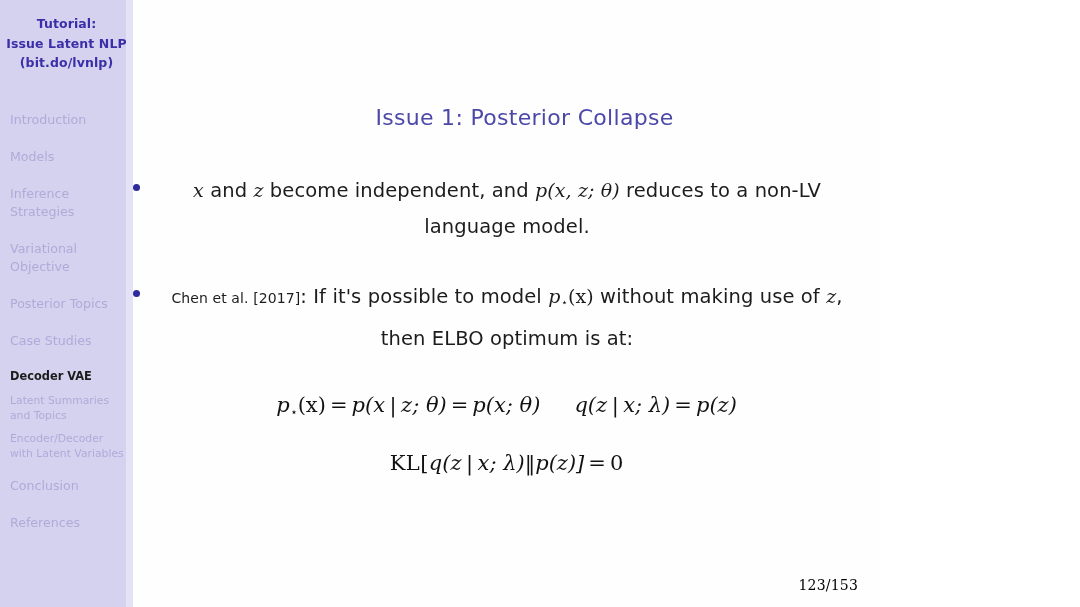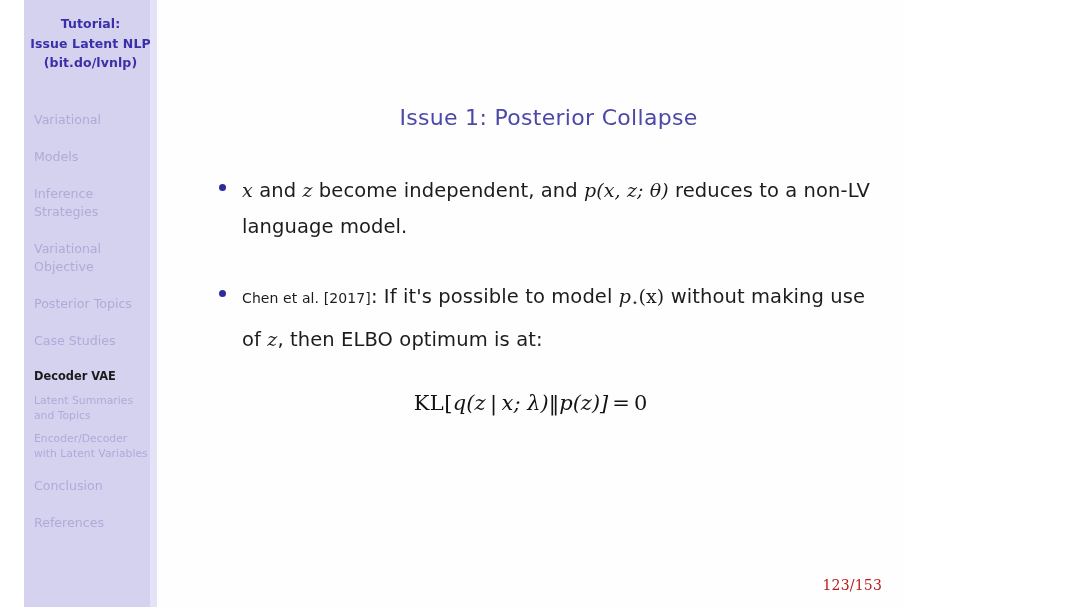--- a/index.html
+++ b/index.html
@@ -12,21 +12,20 @@
     background: #ffffff;
     font-family: "DejaVu Sans", sans-serif;
     overflow: hidden;
   }
   .slide {
     position: relative;
     width: 880px;
     height: 607px;
     background: #fefeff;
     display: flex;
-    margin-left: 24px;
   }
 
   
   .sidebar {
     width: 133px;
     height: 607px;
     background: #d5d2f0;
     box-sizing: border-box;
     position: relative;
     flex: 0 0 133px;
@@ -89,22 +88,22 @@
     letter-spacing: 0.3px;
     margin-top: 0;
     padding-top: 104px;
     line-height: 28px;
     font-family: "DejaVu Sans", sans-serif;
     padding-left: 36px;
   }
 
   .body-block {
     margin-top: 40px;
-    padding-left: 62px;
     padding-right: 22px;
+    text-align: center;
   }
   .bullet-row {
     display: flex;
     align-items: flex-start;
     margin-bottom: 33px;
   }
   .bullet-dot {
     flex: 0 0 auto;
     width: 7px;
     height: 7px;
@@ -159,41 +158,41 @@
   .eq sub.star {
     font-size: 12px;
     vertical-align: -0.3em;
   }
 
   
   .page-num {
     position: absolute;
     right: 22px;
     bottom: 14px;
-    color: #b91c1c;
+    color: #000000;
     font-family: "DejaVu Serif", serif;
     font-size: 14px;
     letter-spacing: 0.2px;
   }
 </style>
 </head>
 <body>
 
 <div class="slide">
 
   <aside class="sidebar">
 
     <div class="sb-title">
       <div>Tutorial:</div>
       <div>Issue Latent NLP</div>
       <div>(bit.do/lvnlp)</div>
     </div>
 
     <nav class="sb-nav">
-      <div class="sb-section">Variational</div>
+      <div class="sb-section">Introduction</div>
       <div class="sb-section">Models</div>
       <div class="sb-section">Inference Strategies</div>
       <div class="sb-section">Variational Objective</div>
       <div class="sb-section">Posterior Topics</div>
       <div class="sb-section">Case Studies</div>
 
       <div class="sb-sub current">Decoder VAE</div>
       <div class="sb-sub">Latent Summaries and Topics</div>
       <div class="sb-sub">Encoder/Decoder with Latent Variables</div>
 
@@ -221,20 +220,23 @@
 
       <div class="bullet-row">
         <span class="bullet-dot"></span>
         <div class="bullet-text">
           <span class="cite">Chen et al. [2017]</span><span>: </span><span>If it's possible to model </span><span class="mth">p</span><sub class="star">⋆</sub><span class="mup">(x)</span><span> without making use of </span><span class="mth">z</span><span>, then ELBO optimum is at:</span>
         </div>
       </div>
 
     </div>
 
+    <div class="eq eq1">
+      <i>p</i><sub class="star">⋆</sub><span>(x)</span><span class="op">=</span><i>p</i><i>(x</i><span class="bar">|</span><i>z; θ)</i><span class="op">=</span><i>p</i><i>(x; θ)</i><span class="gap"></span><i>q</i><i>(z</i><span class="bar">|</span><i>x; λ)</i><span class="op">=</span><i>p</i><i>(z)</i>
+    </div>
 
     <div class="eq eq2">
       <span class="kl">KL[</span><i>q</i><i>(z</i><span class="bar">|</span><i>x; λ)</i><span>‖</span><i>p</i><i>(z)]</i><span class="op">=</span><span>0</span>
     </div>
 
     <div class="page-num">123/153</div>
 
   </main>
 </div>
 

